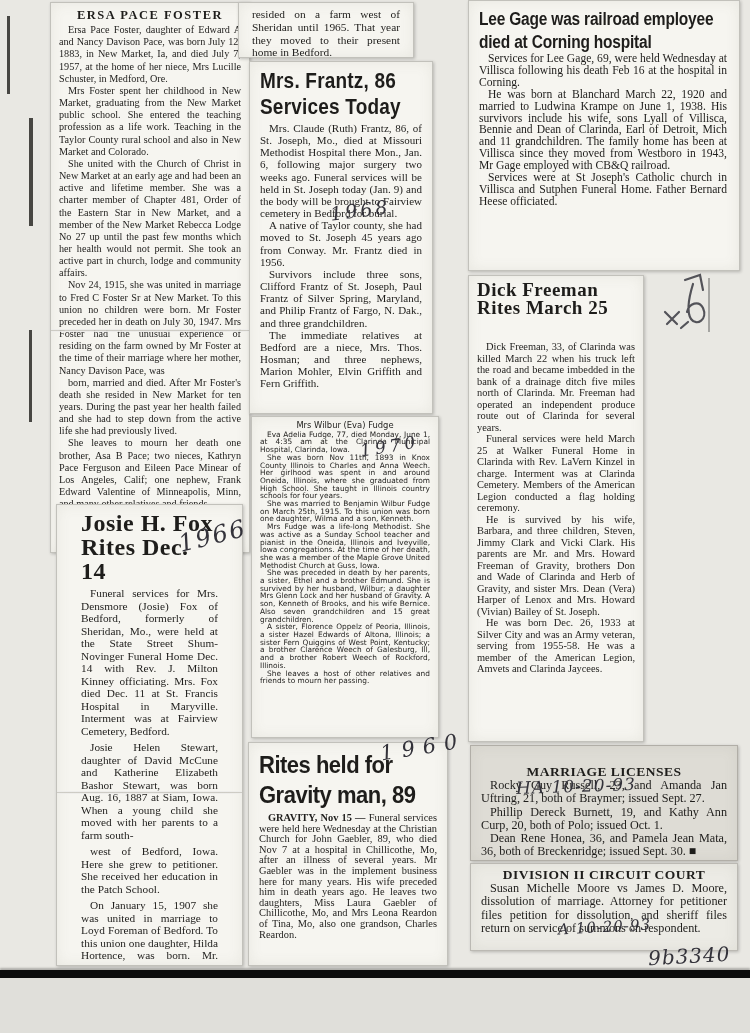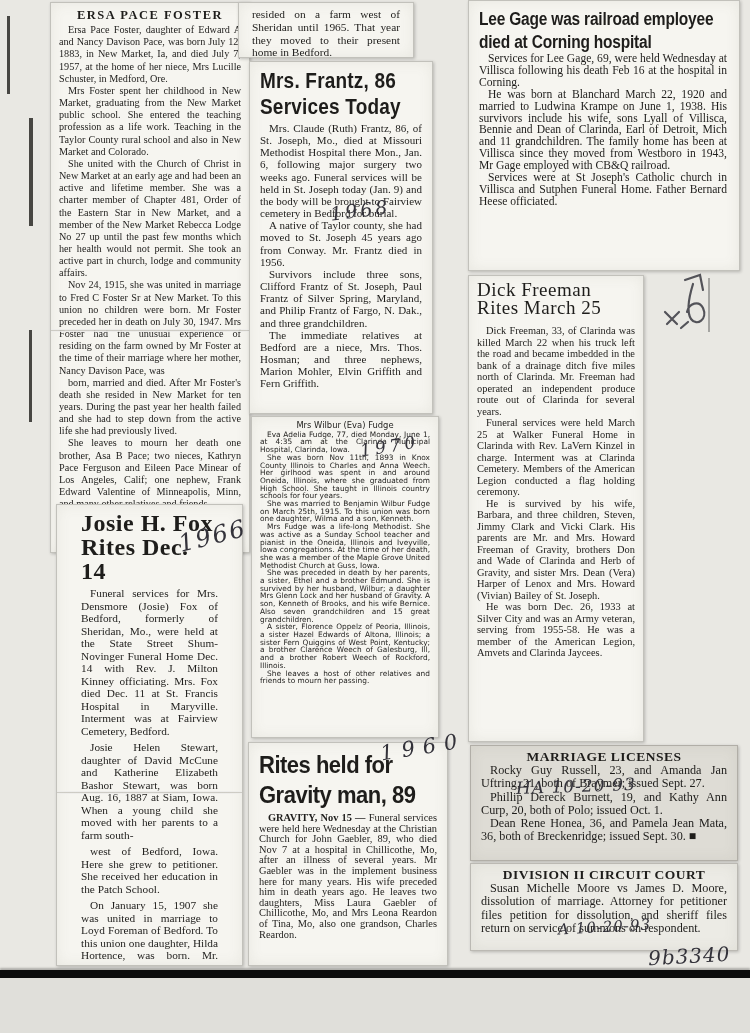--- a/index.html
+++ b/index.html
@@ -46,24 +46,24 @@
     transform:scaleY(1.12);transform-origin:top left;}
   #clip-gravity .dateline{font-weight:bold;}
   
   #clip-gage{left:468px;top:0;width:272px;height:271px;padding:6px 12px 6px 10px;
     font-size:11.6px;line-height:11.9px;}
   #clip-gage h1{margin:0 0 8px 0;font-family:"Liberation Sans",sans-serif;
     font-size:15.5px;line-height:19px;font-weight:bold;letter-spacing:-.2px;
     transform:scaleY(1.22);transform-origin:top left;}
   #clip-freeman{left:468px;top:275px;width:176px;height:467px;padding:5px 8px;
     font-size:10.4px;line-height:11.5px;}
-  #clip-freeman h1{margin:0 0 9px 0;font-size:19px;line-height:17.5px;font-weight:400;letter-spacing:.5px;}
+  #clip-freeman h1{margin:0 0 25px 0;font-size:19px;line-height:17.5px;font-weight:700;letter-spacing:.5px;}
   #clip-marriage{left:470px;top:745px;width:268px;height:116px;padding:4px 10px;
     font-size:12.2px;line-height:13.2px;background:#dedcd5;}
-  #clip-marriage h3{margin:0 0 1px 0;font-size:13.5px;text-align:center;letter-spacing:.5px;}
+  #clip-marriage h3{margin:15px 0 1px 0;font-size:13.5px;text-align:center;letter-spacing:.5px;}
   #clip-court{left:470px;top:863px;width:268px;height:88px;padding:4px 10px;
     font-size:12.2px;line-height:13.2px;background:#ecebe5;}
   #clip-court h3{margin:0 0 1px 0;font-size:13.5px;text-align:center;letter-spacing:.5px;}
   
   .hand{
     position:absolute;color:#33323a;font-family:"DejaVu Serif",serif;
     font-style:italic;white-space:nowrap;pointer-events:none;
   }
   #hand-josie{left:178px;top:522px;font-size:24px;transform:rotate(-14deg);letter-spacing:2px;}
   #hand-frantz{left:330px;top:199px;font-size:19px;transform:rotate(-7deg);letter-spacing:3px;}

